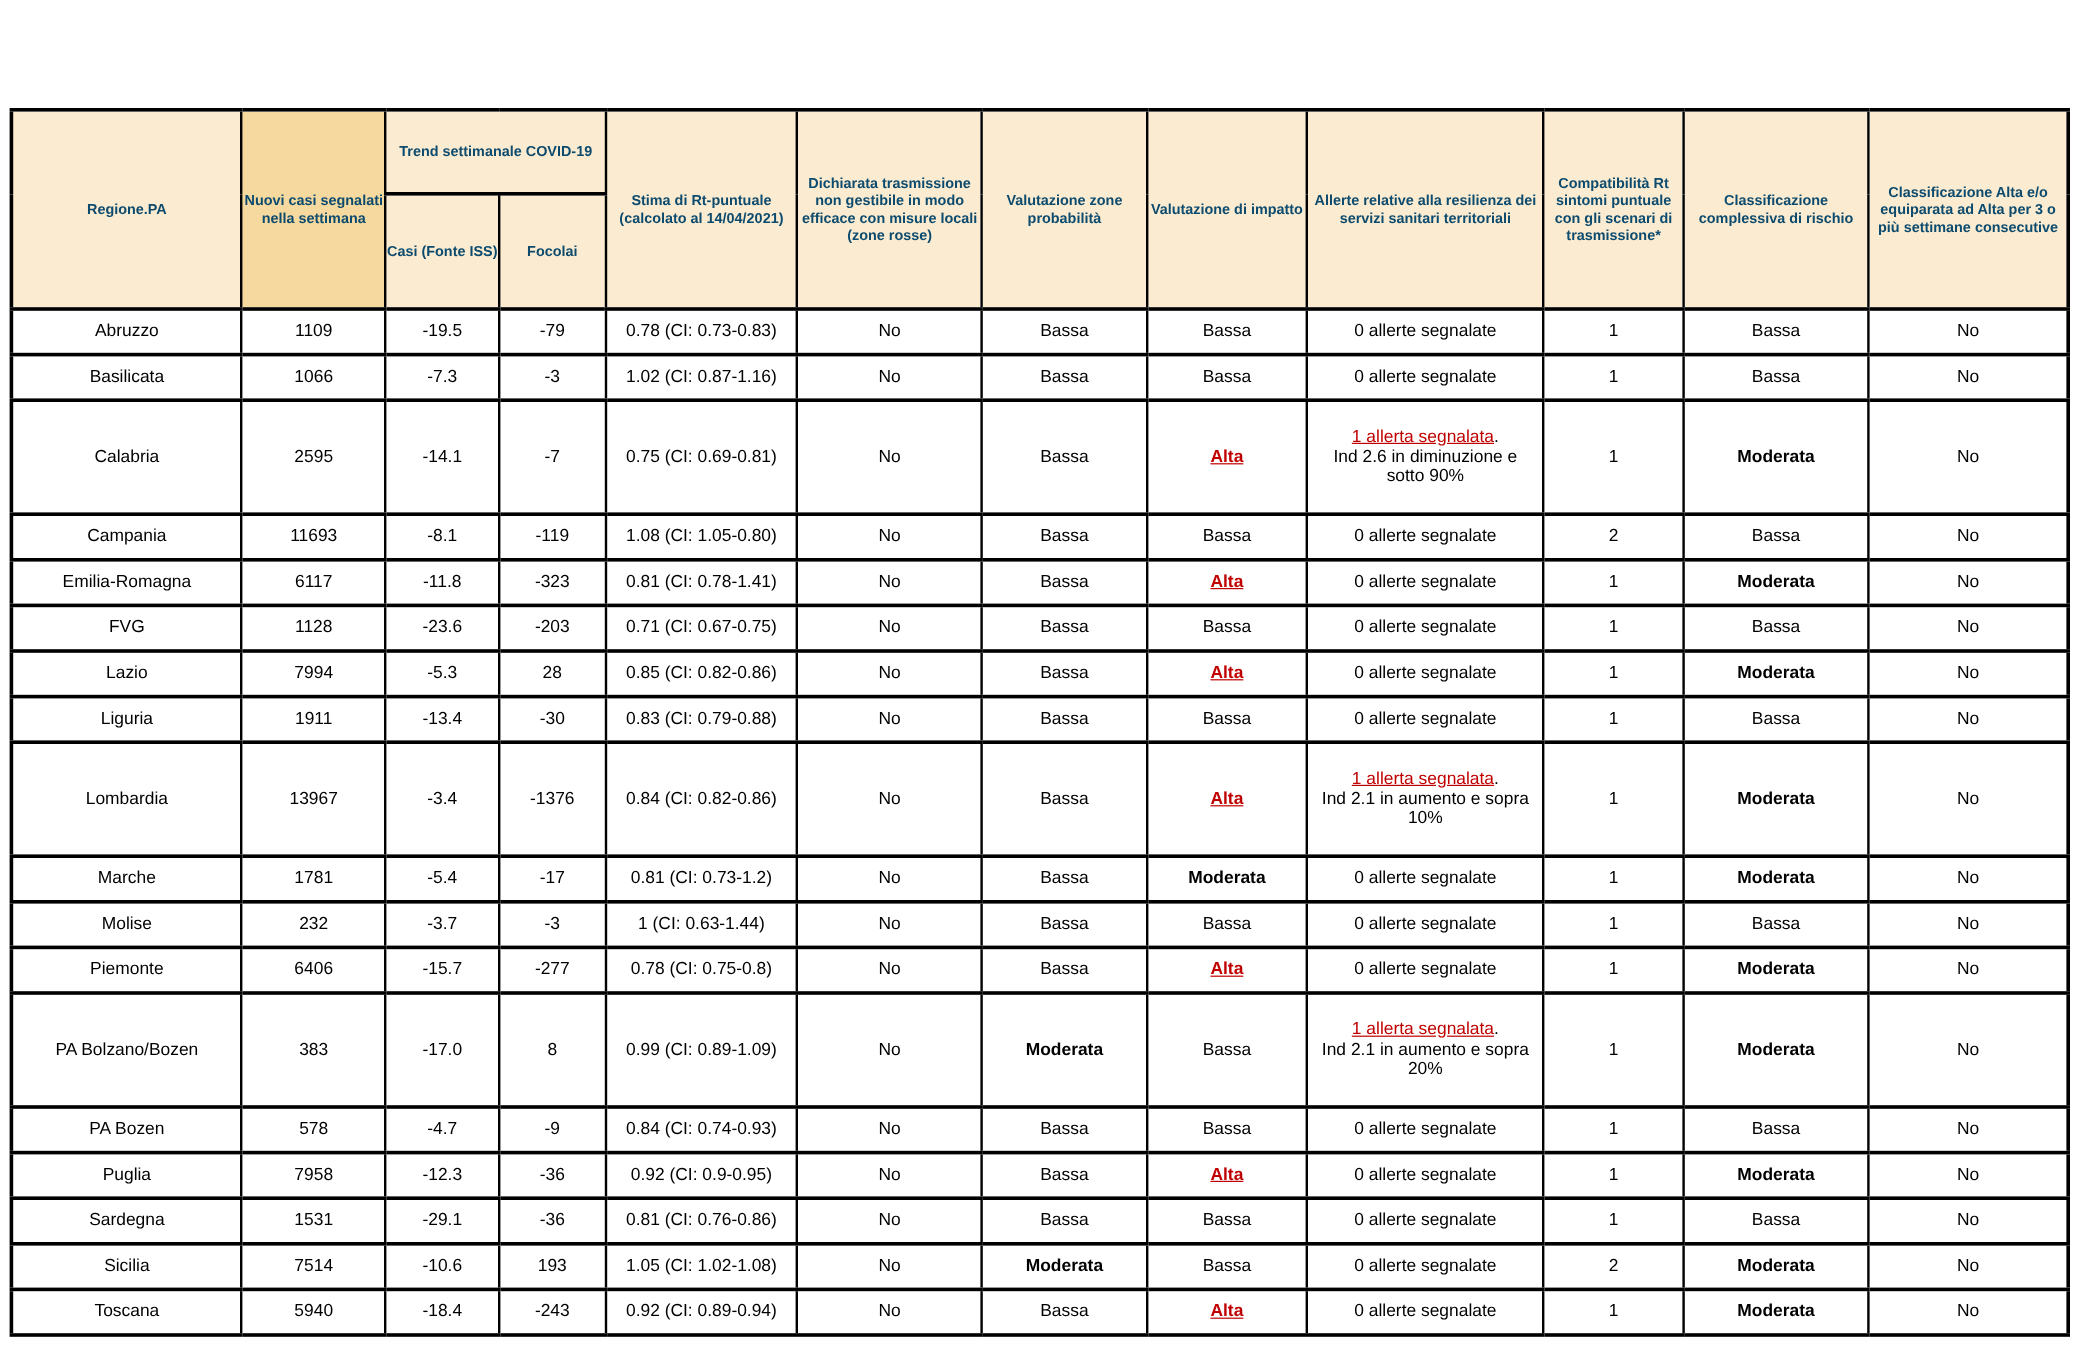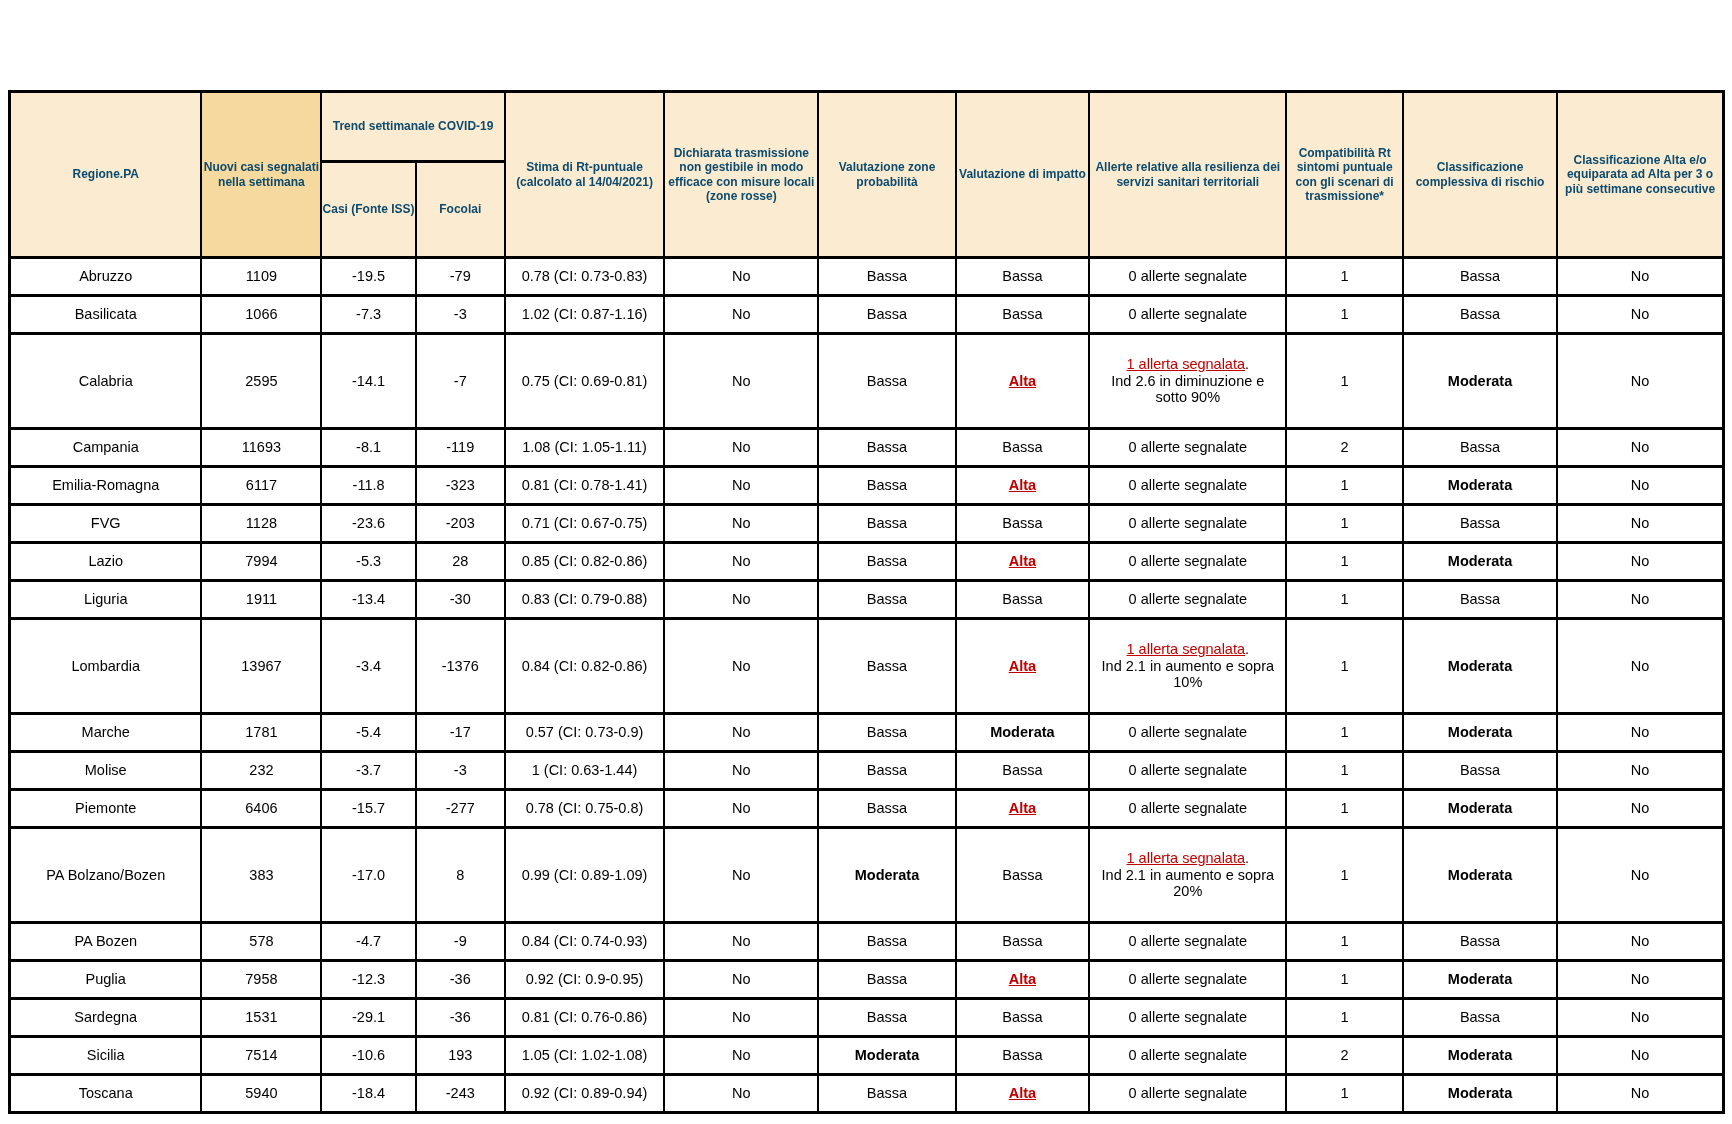--- a/index.html
+++ b/index.html
@@ -143,21 +143,21 @@
         <td><span class="red">1 allerta segnalata</span><span>.</span><br><span>Ind 2.6 in diminuzione e sotto 90%</span></td>
         <td>1</td>
         <td class="bold">Moderata</td>
         <td>No</td>
       </tr>
       <tr>
         <td>Campania</td>
         <td>11693</td>
         <td>-8.1</td>
         <td>-119</td>
-        <td>1.08 (CI: 1.05-1.11)</td>
+        <td>1.08 (CI: 1.05-0.80)</td>
         <td>No</td>
         <td>Bassa</td>
         <td>Bassa</td>
         <td><span>0 allerte segnalate</span></td>
         <td>2</td>
         <td>Bassa</td>
         <td>No</td>
       </tr>
       <tr>
         <td>Emilia-Romagna</td>
@@ -227,21 +227,21 @@
         <td><span class="red">1 allerta segnalata</span><span>.</span><br><span>Ind 2.1 in aumento e sopra 10%</span></td>
         <td>1</td>
         <td class="bold">Moderata</td>
         <td>No</td>
       </tr>
       <tr>
         <td>Marche</td>
         <td>1781</td>
         <td>-5.4</td>
         <td>-17</td>
-        <td>0.57 (CI: 0.73-0.9)</td>
+        <td>0.81 (CI: 0.73-1.2)</td>
         <td>No</td>
         <td>Bassa</td>
         <td class="bold">Moderata</td>
         <td><span>0 allerte segnalate</span></td>
         <td>1</td>
         <td class="bold">Moderata</td>
         <td>No</td>
       </tr>
       <tr>
         <td>Molise</td>

